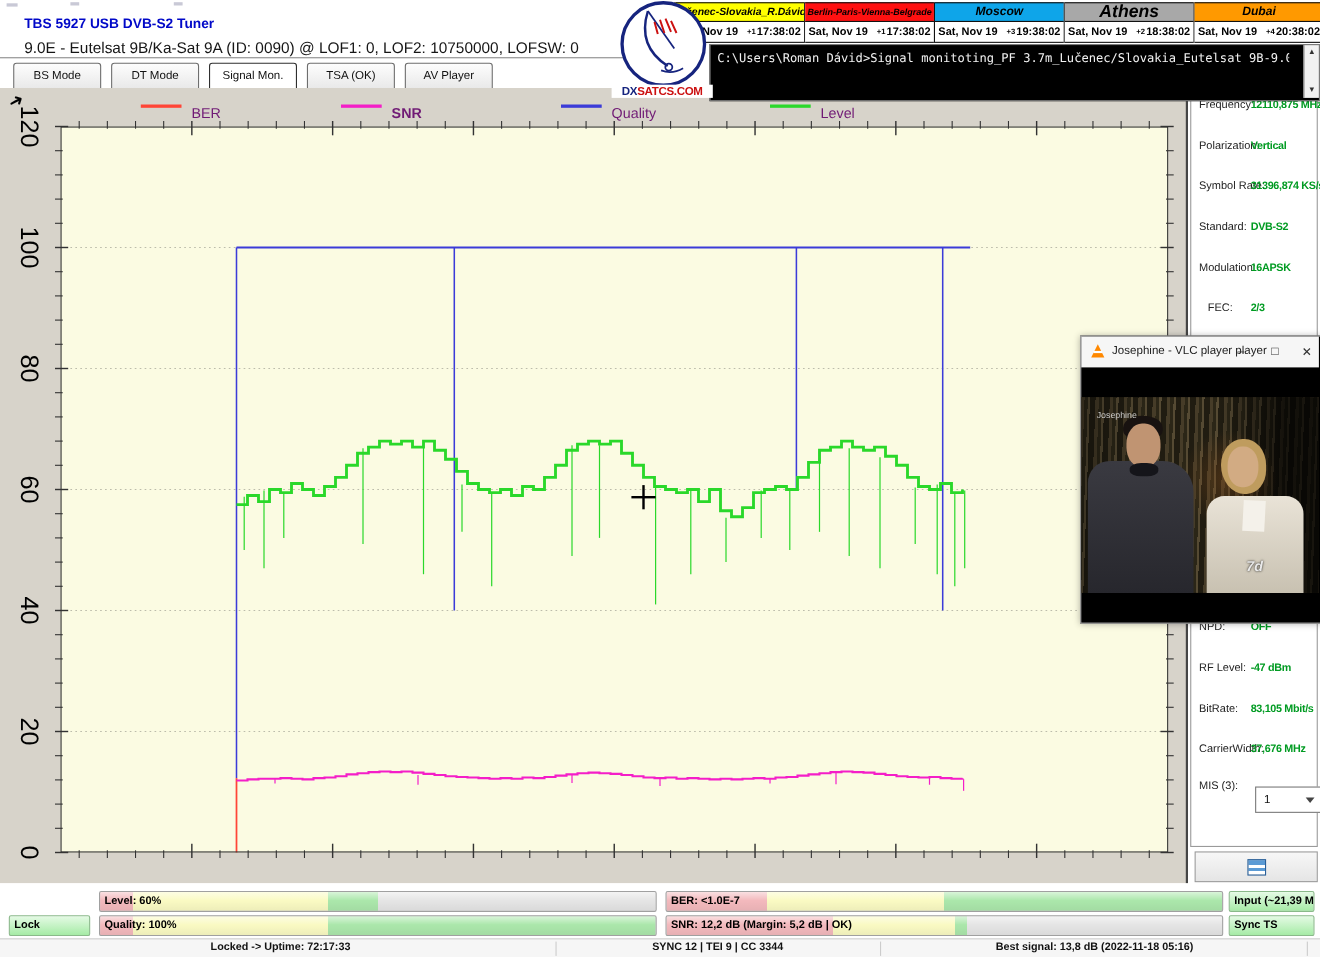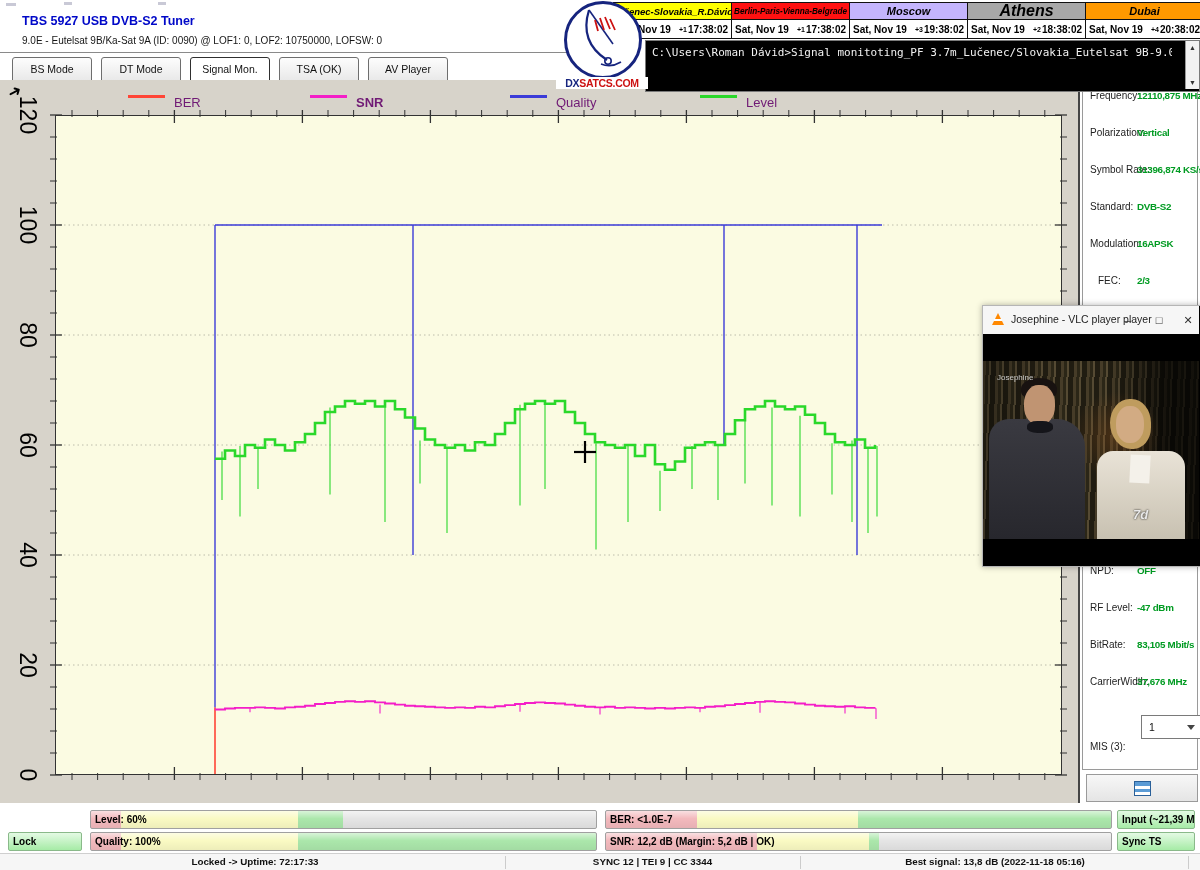--- a/index.html
+++ b/index.html
@@ -1,21 +1,21 @@
 <!DOCTYPE html>
 <html><head>
 <meta charset="utf-8">
 <style>
   html,body{margin:0;padding:0;background:#ffffff;}
   #root{position:relative;width:1200px;height:870px;overflow:hidden;
         font-family:"Liberation Sans",sans-serif;background:#ffffff;}
   .abs{position:absolute;}
   
   #app-title{left:22px;top:14px;color:#0008c8;font-weight:bold;font-size:12.5px;}
-  #app-subtitle{left:22px;top:35px;color:#161616;font-size:10px;}
+  #app-subtitle{left:22px;top:35px;color:#161616;font-size:14px;}
   #top-sep{left:0;top:52px;width:575px;height:1px;background:#8a8a8a;}
   .remnant{height:3px;background:#c9c9d6;}
   
   .tab{top:57px;width:78px;height:22px;background:linear-gradient(180deg,#fdfdfd,#e9e9e9);
        border:1px solid #6e6e6e;border-radius:3px 3px 0 0;font-size:10.5px;color:#111;
        display:flex;align-items:center;justify-content:center;cursor:default;}
   .tab.active{background:#ffffff;border-color:#2f2f2f;box-shadow:0 1px 0 #fff;}
   
   #clocks{left:613px;top:2px;display:flex;}
   .clock{width:117px;border-left:1px solid #111;}
@@ -126,21 +126,21 @@
       <div class="clock">
         <div class="city" style="background: rgb(255, 17, 17); font-size: 8.2px;">Berlin-Paris-Vienna-Belgrade</div>
         <div class="timerow">
           <span class="d">Sat, Nov 19</span>
           <span class="sp"></span>
           <sup>+1</sup>
           <span class="d">17:38:02</span>
         </div>
       </div>
       <div class="clock">
-        <div class="city" style="background: #c4b5fd; font-size: 11px;">Moscow</div>
+        <div class="city" style="background: #0ea5e9; font-size: 11px;">Moscow</div>
         <div class="timerow">
           <span class="d">Sat, Nov 19</span>
           <span class="sp"></span>
           <sup>+3</sup>
           <span class="d">19:38:02</span>
         </div>
       </div>
       <div class="clock">
         <div class="city" style="background: rgb(168, 168, 168); font-size: 16px;">Athens</div>
         <div class="timerow">
@@ -417,21 +417,21 @@
       <div class="param-label" style="top: 190px; padding-left: 8px;">FEC:</div>
       <div class="param-value" style="top: 190px;">2/3</div>
       <div class="param-label" style="top: 480px;">NPD:</div>
       <div class="param-value" style="top: 480px;">OFF</div>
       <div class="param-label" style="top: 517px;">RF Level:</div>
       <div class="param-value" style="top: 517px;">-47 dBm</div>
       <div class="param-label" style="top: 554px;">BitRate:</div>
       <div class="param-value" style="top: 554px;">83,105 Mbit/s</div>
       <div class="param-label" style="top: 591px;">CarrierWidth:</div>
       <div class="param-value" style="top: 591px;">37,676 MHz</div>
-      <div class="param-label" style="top: 656px;">MIS (3):</div>
+      <div class="param-label" style="top: 624px;">MIS (3):</div>
       <div class="abs" id="mis-select" style="top: 630px;">1<div id="mis-chevron"></div></div>
     </div>
   <div class="abs" id="sidebar-button">
     <div class="glyph"></div>
   </div>
 
   <div class="abs" id="vlc">
     <div class="abs" id="vlc-titlebar">
       <div class="abs" id="vlc-cone"></div>
       <div class="abs" id="vlc-title">Josephine - VLC player player</div>

